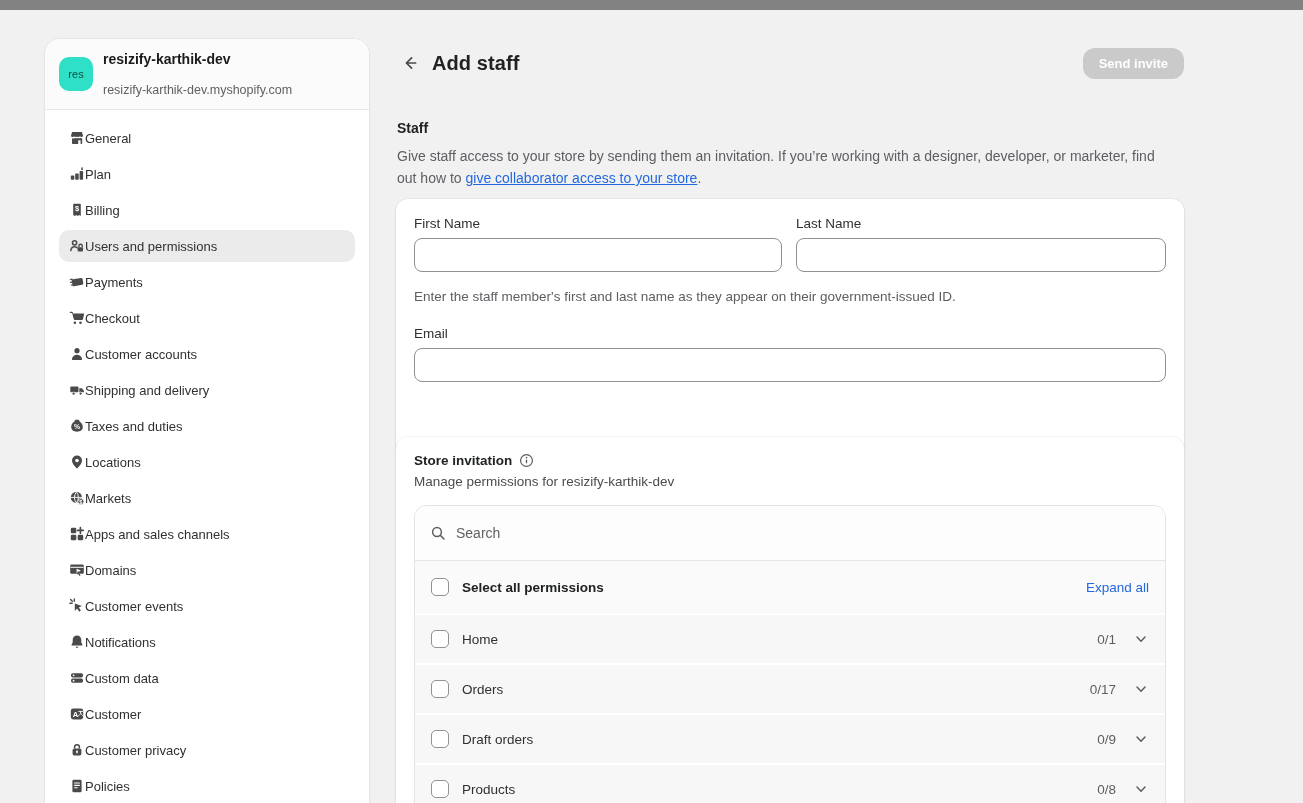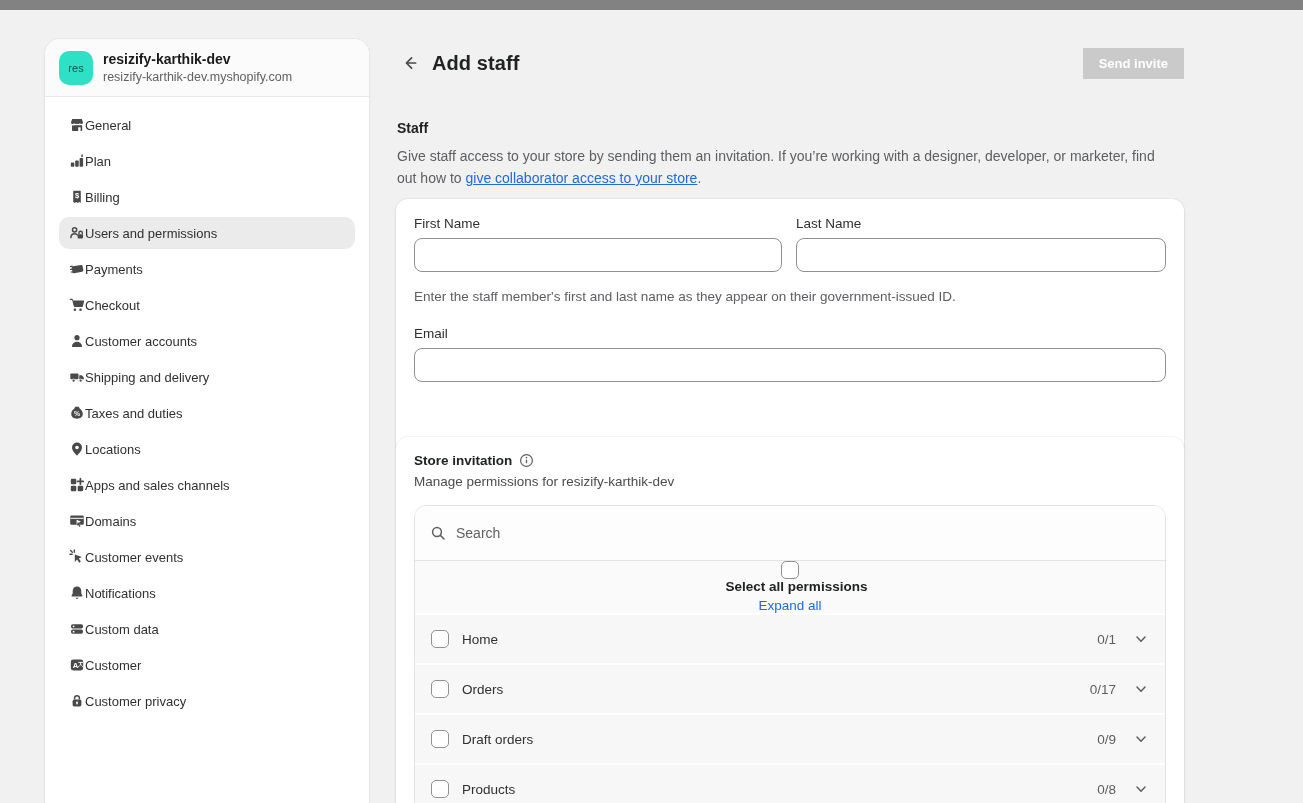--- a/index.html
+++ b/index.html
@@ -23,21 +23,21 @@
     display:flex; align-items:center; gap:10px;
     padding:11px 14px; background:#fbfbfb; border-bottom:1px solid #e8e8e8;
     cursor:pointer;
   }
   .avatar {
     width:34px; height:34px; border-radius:10px; background:#2ee0c6;
     display:flex; align-items:center; justify-content:center;
     font-size:11px; color:#0b4f46; flex:0 0 auto;
   }
   .store-name { font-size:14px; font-weight:bold; color:#1a1a1a; line-height:18px; }
-  .store-domain { font-size:12.5px; color:#616161; line-height:16px; margin-top:1px; }
+  .store-domain { font-size:12.5px; color:#616161; line-height:16px; margin-top:14px; }
   .nav { padding:12px 14px; }
   .nav-item {
     display:flex; align-items:center; 
     height:32px; padding:0 10px; margin-bottom:4px;
     border-radius:10px; font-size:13px; color:#303030; cursor:pointer;
   }
   .nav-item.active { background:#ebebeb; }
   .nav-icon { width:16px; height:16px; flex:0 0 auto; display:block; }
 
   
@@ -45,21 +45,21 @@
     position:absolute; left:396px; top:46px; width:788px; height:34px;
     display:flex; align-items:center;
   }
   .back-btn {
     width:28px; height:28px; border:none; background:transparent; cursor:pointer;
     display:flex; align-items:center; justify-content:center; border-radius:8px;
   }
   .page-title { font-size:20px; font-weight:bold; color:#202223; margin-left:8px; letter-spacing:.1px; }
   .send-invite {
     margin-left:auto; background:#cacaca; color:#ffffff;
-    border:none; border-radius:0; padding:8px 16px;
+    border:none; border-radius:12px; padding:8px 16px;
     font-family:"Liberation Sans",sans-serif;
     font-size:13px; font-weight:bold; cursor:default;
   }
 
   .staff-section { position:absolute; left:397px; top:120px; width:772px; }
   .section-heading { font-size:14px; font-weight:bold; color:#202223; }
   .section-desc { margin-top:9px; font-size:14px; line-height:22px; color:#5c5e62; }
   .section-desc a { color:#2268e0; text-decoration:underline; cursor:pointer; }
 
   .card {
@@ -88,21 +88,21 @@
 
   .perm-box { margin-top:16px; border:1px solid #e3e3e3; border-radius:12px; overflow:hidden; }
   .search-row { height:54px; display:flex; align-items:center; gap:10px; padding:0 15px; background:#fdfdfd; }
   .search-input {
     border:none; outline:none; flex:1; font-family:"Liberation Sans",sans-serif;
     font-size:14px; color:#303030; background:transparent;
   }
   .search-input::placeholder { color:#616161; }
   .perm-divider { height:1px; background:#e5e5e5; }
 
-  .select-row { height:52px; display:flex; align-items:center; padding:0 16px; background:#fafafa; cursor:default;flex-direction:column; }
+  .select-row { height:52px; display:flex; align-items:center; padding:0 16px; background:#fafafa; cursor:default; }
   .perm-row { height:50px; display:flex; align-items:center; padding:0 16px; background:#f7f7f7; border-top:2px solid #ffffff; cursor:pointer; }
   .checkbox {
     width:18px; height:18px; border:1.5px solid #8e9196; border-radius:5px;
     background:#ffffff; flex:0 0 auto; cursor:pointer;
   }
   .row-label { margin-left:13px; font-size:13.5px; color:#303030; }
   .row-label.bold { font-weight:bold; color:#202223; }
   .row-spacer { flex:1; }
   .expand-all { font-size:13.5px; color:#2268e0; cursor:pointer; text-decoration:none; }
   .row-count { font-size:13.5px; color:#5c5e62; margin-right:17px; }
@@ -205,20 +205,29 @@
     </div>
 
     <div class="nav-item">
       <svg class="nav-icon" viewBox="0 0 16 16">
         <path fill="#4a4a4a" d="M8 1.5a5 5 0 0 1 5 5c0 3.4-3.7 6.7-4.6 7.7a.55.55 0 0 1-.8 0C6.7 13.2 3 9.9 3 6.5a5 5 0 0 1 5-5z"></path>
         <circle cx="8" cy="6.5" r="1.8" fill="#fff"></circle>
       </svg>
       <span class="nav-label">Locations</span>
     </div>
 
+    <div class="nav-item">
+      <svg class="nav-icon" viewBox="0 0 16 16">
+        <circle cx="7.4" cy="7.4" r="5.6" fill="#4a4a4a"></circle>
+        <path d="M1.8 7.4h11.2M7.4 1.8a9 9 0 0 1 0 11.2M7.4 1.8a9 9 0 0 0 0 11.2" fill="none" stroke="#fff" stroke-width=".9"></path>
+        <circle cx="11.9" cy="11.7" r="3.1" fill="#4a4a4a" stroke="#fff" stroke-width=".9"></circle>
+        <text x="11.9" y="13.8" font-size="5.6" font-weight="bold" fill="#fff" text-anchor="middle" font-family="Liberation Sans, sans-serif">$</text>
+      </svg>
+      <span class="nav-label">Markets</span>
+    </div>
 
     <div class="nav-item">
       <svg class="nav-icon" viewBox="0 0 16 16">
         <rect x="1.8" y="1.8" width="5.5" height="5.5" rx="1.2" fill="#4a4a4a"></rect>
         <rect x="1.8" y="8.7" width="5.5" height="5.5" rx="1.2" fill="#4a4a4a"></rect>
         <rect x="8.7" y="8.7" width="5.5" height="5.5" rx="1.2" fill="#4a4a4a"></rect>
         <path d="M11.4 1.6v5.6M8.6 4.4h5.6" stroke="#4a4a4a" stroke-width="1.7" stroke-linecap="round"></path>
       </svg>
       <span class="nav-label">Apps and sales channels</span>
     </div>
@@ -271,20 +280,27 @@
     <div class="nav-item">
       <svg class="nav-icon" viewBox="0 0 16 16">
         <rect x="3.6" y="6.6" width="8.8" height="6.8" rx="1.6" fill="#4a4a4a"></rect>
         <path d="M5.6 6.6V5.1a2.4 2.4 0 0 1 4.8 0v1.5" fill="none" stroke="#4a4a4a" stroke-width="1.5"></path>
         <circle cx="8" cy="9.4" r="1" fill="#fff"></circle>
         <rect x="7.55" y="9.8" width=".9" height="1.8" rx=".4" fill="#fff"></rect>
       </svg>
       <span class="nav-label">Customer privacy</span>
     </div>
 
+    <div class="nav-item">
+      <svg class="nav-icon" viewBox="0 0 16 16">
+        <rect x="3.4" y="1.8" width="9.2" height="12.4" rx="1.3" fill="#4a4a4a"></rect>
+        <path d="M5.6 5h4.8M5.6 7.4h4.8M5.6 9.8h2.6" stroke="#fff" stroke-width="1.1" stroke-linecap="round"></path>
+      </svg>
+      <span class="nav-label">Policies</span>
+    </div>
 
   </nav>
 </aside>
 
 <header class="page-header">
   <button class="back-btn">
     <svg width="18" height="18" viewBox="0 0 18 18">
       <path d="M10.6 3.8L5.4 9l5.2 5.2M5.6 9h9" fill="none" stroke="#4a4a4a" stroke-width="1.7" stroke-linecap="round" stroke-linejoin="round"></path>
     </svg>
   </button>

